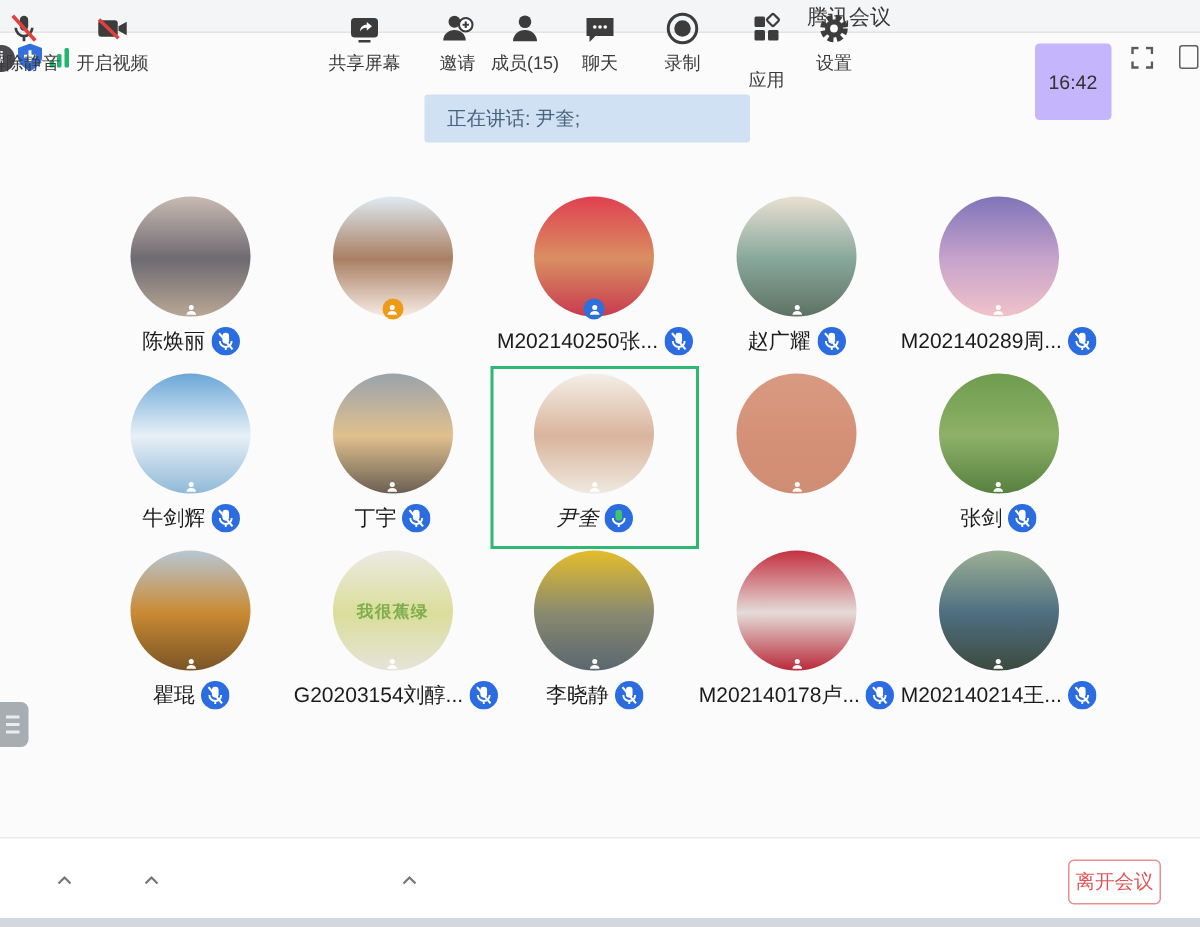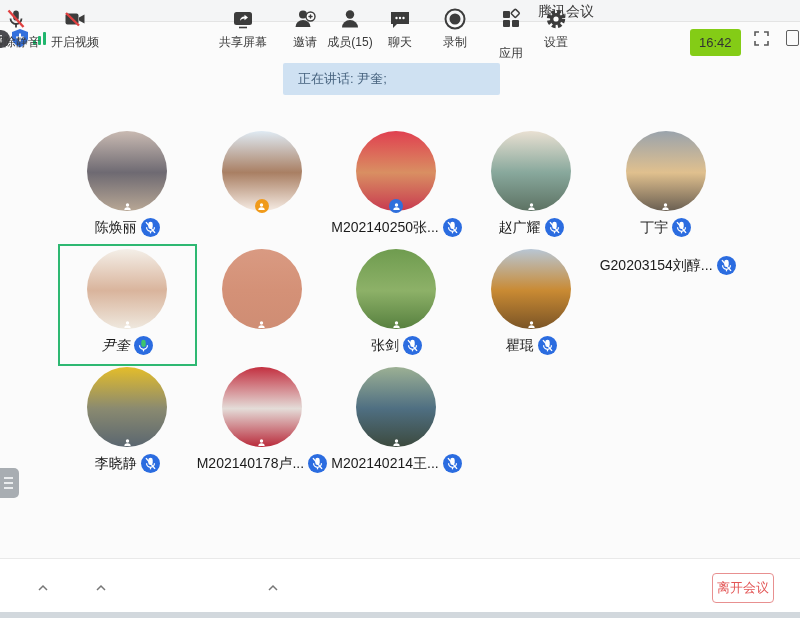--- a/index.html
+++ b/index.html
@@ -27,22 +27,22 @@
     border-radius:50%; background:#4b4b50; color:#fff;
     font-size:11px; font-weight:bold; text-align:center; line-height:18px;
   }
   .shield-icon { position:absolute; left:12px; top:29px; width:16px; height:19px; }
   .signal-icon { position:absolute; left:33px; top:32px; width:14px; height:13px;
     display:flex; align-items:flex-end; gap:2px; }
   .signal-icon i { display:block; width:3px; background:#21b66e; border-radius:1px; }
   .signal-icon i:nth-child(1){height:5px;} .signal-icon i:nth-child(2){height:9px;}
   .signal-icon i:nth-child(3){height:13px;}
   .time-chip {
-    position:absolute; left:690px; top:29px; padding:6px 9px;
-    background:#84cc16; border-radius:3px; font-size:13px; color:#333;text-align:center;
+    position:absolute; left:690px; top:29px; padding:18px 9px;
+    background:#c4b5fd; border-radius:3px; font-size:13px; color:#333;text-align:center;
   }
   .fullscreen-icon { position:absolute; left:754px; top:31px; width:15px; height:15px; }
   .maximize-icon {
     position:absolute; left:786px; top:30px; width:13px; height:16px;
     border:1.5px solid #5f5f5f; border-radius:2px;
   }
 
   
   .speaking-banner {
     position:absolute; left:283px; top:63px; width:217px; height:32px;
@@ -212,21 +212,67 @@
           <circle cx="12" cy="12" r="12" fill="#2b6ce0"></circle>
           <rect class="mic-body" x="9.2" y="4.8" width="5.6" height="9.2" rx="2.8" fill="#fff"></rect>
           <path d="M7 11.8 a5 5 0 0 0 10 0" fill="none" stroke="#fff" stroke-width="1.6"></path>
           <line x1="12" y1="16.8" x2="12" y2="19.4" stroke="#fff" stroke-width="1.6"></line>
           <line class="mic-slash" x1="6.3" y1="5.2" x2="17.7" y2="18.8" stroke="#fff" stroke-width="1.8"></line>
         </svg>
       </span>
     </div>
   </div>
 
-
+  <div class="tile">
+    <div class="avatar" style="background: linear-gradient(rgb(127, 116, 184) 0%, rgb(198, 163, 203) 52%, rgb(240, 194, 200) 100%);">
+
+      <span class="badge" hidden="">
+        <svg viewBox="0 0 24 24">
+            <circle cx="12" cy="8" r="4.5" fill="#fff"></circle>
+            <path d="M3.5 21 a8.5 7 0 0 1 17 0 z" fill="#fff"></path>
+          </svg>
+      </span>
+    </div>
+    <div class="name-row">
+      <span class="pname">M202140289周...</span>
+      <span class="mic muted">
+        <svg viewBox="0 0 24 24">
+          <circle cx="12" cy="12" r="12" fill="#2b6ce0"></circle>
+          <rect class="mic-body" x="9.2" y="4.8" width="5.6" height="9.2" rx="2.8" fill="#fff"></rect>
+          <path d="M7 11.8 a5 5 0 0 0 10 0" fill="none" stroke="#fff" stroke-width="1.6"></path>
+          <line x1="12" y1="16.8" x2="12" y2="19.4" stroke="#fff" stroke-width="1.6"></line>
+          <line class="mic-slash" x1="6.3" y1="5.2" x2="17.7" y2="18.8" stroke="#fff" stroke-width="1.8"></line>
+        </svg>
+      </span>
+    </div>
+  </div>
+
+  <div class="tile">
+    <div class="avatar" style="background: linear-gradient(rgb(106, 167, 216) 0%, rgb(232, 240, 246) 52%, rgb(143, 185, 216) 100%);">
+
+      <span class="badge" hidden="">
+        <svg viewBox="0 0 24 24">
+            <circle cx="12" cy="8" r="4.5" fill="#fff"></circle>
+            <path d="M3.5 21 a8.5 7 0 0 1 17 0 z" fill="#fff"></path>
+          </svg>
+      </span>
+    </div>
+    <div class="name-row">
+      <span class="pname">牛剑辉</span>
+      <span class="mic muted">
+        <svg viewBox="0 0 24 24">
+          <circle cx="12" cy="12" r="12" fill="#2b6ce0"></circle>
+          <rect class="mic-body" x="9.2" y="4.8" width="5.6" height="9.2" rx="2.8" fill="#fff"></rect>
+          <path d="M7 11.8 a5 5 0 0 0 10 0" fill="none" stroke="#fff" stroke-width="1.6"></path>
+          <line x1="12" y1="16.8" x2="12" y2="19.4" stroke="#fff" stroke-width="1.6"></line>
+          <line class="mic-slash" x1="6.3" y1="5.2" x2="17.7" y2="18.8" stroke="#fff" stroke-width="1.8"></line>
+        </svg>
+      </span>
+    </div>
+  </div>
 
   <div class="tile">
     <div class="avatar" style="background: linear-gradient(rgb(154, 163, 172) 0%, rgb(224, 192, 142) 52%, rgb(106, 95, 82) 100%);">
 
       <span class="badge" hidden="">
         <svg viewBox="0 0 24 24">
             <circle cx="12" cy="8" r="4.5" fill="#fff"></circle>
             <path d="M3.5 21 a8.5 7 0 0 1 17 0 z" fill="#fff"></path>
           </svg>
       </span>
@@ -323,20 +369,29 @@
           <rect class="mic-body" x="9.2" y="4.8" width="5.6" height="9.2" rx="2.8" fill="#fff"></rect>
           <path d="M7 11.8 a5 5 0 0 0 10 0" fill="none" stroke="#fff" stroke-width="1.6"></path>
           <line x1="12" y1="16.8" x2="12" y2="19.4" stroke="#fff" stroke-width="1.6"></line>
           <line class="mic-slash" x1="6.3" y1="5.2" x2="17.7" y2="18.8" stroke="#fff" stroke-width="1.8"></line>
         </svg>
       </span>
     </div>
   </div>
 
   <div class="tile">
+    <div class="avatar" style="background: linear-gradient(rgb(236, 234, 228) 0%, rgb(218, 222, 154) 52%, rgb(230, 227, 218) 100%);">
+      <span class="avatar-text" style="color: rgb(127, 174, 78);">我很蕉绿</span>
+      <span class="badge" hidden="">
+        <svg viewBox="0 0 24 24">
+            <circle cx="12" cy="8" r="4.5" fill="#fff"></circle>
+            <path d="M3.5 21 a8.5 7 0 0 1 17 0 z" fill="#fff"></path>
+          </svg>
+      </span>
+    </div>
     <div class="name-row">
       <span class="pname">G20203154刘醇...</span>
       <span class="mic muted">
         <svg viewBox="0 0 24 24">
           <circle cx="12" cy="12" r="12" fill="#2b6ce0"></circle>
           <rect class="mic-body" x="9.2" y="4.8" width="5.6" height="9.2" rx="2.8" fill="#fff"></rect>
           <path d="M7 11.8 a5 5 0 0 0 10 0" fill="none" stroke="#fff" stroke-width="1.6"></path>
           <line x1="12" y1="16.8" x2="12" y2="19.4" stroke="#fff" stroke-width="1.6"></line>
           <line class="mic-slash" x1="6.3" y1="5.2" x2="17.7" y2="18.8" stroke="#fff" stroke-width="1.8"></line>
         </svg>

